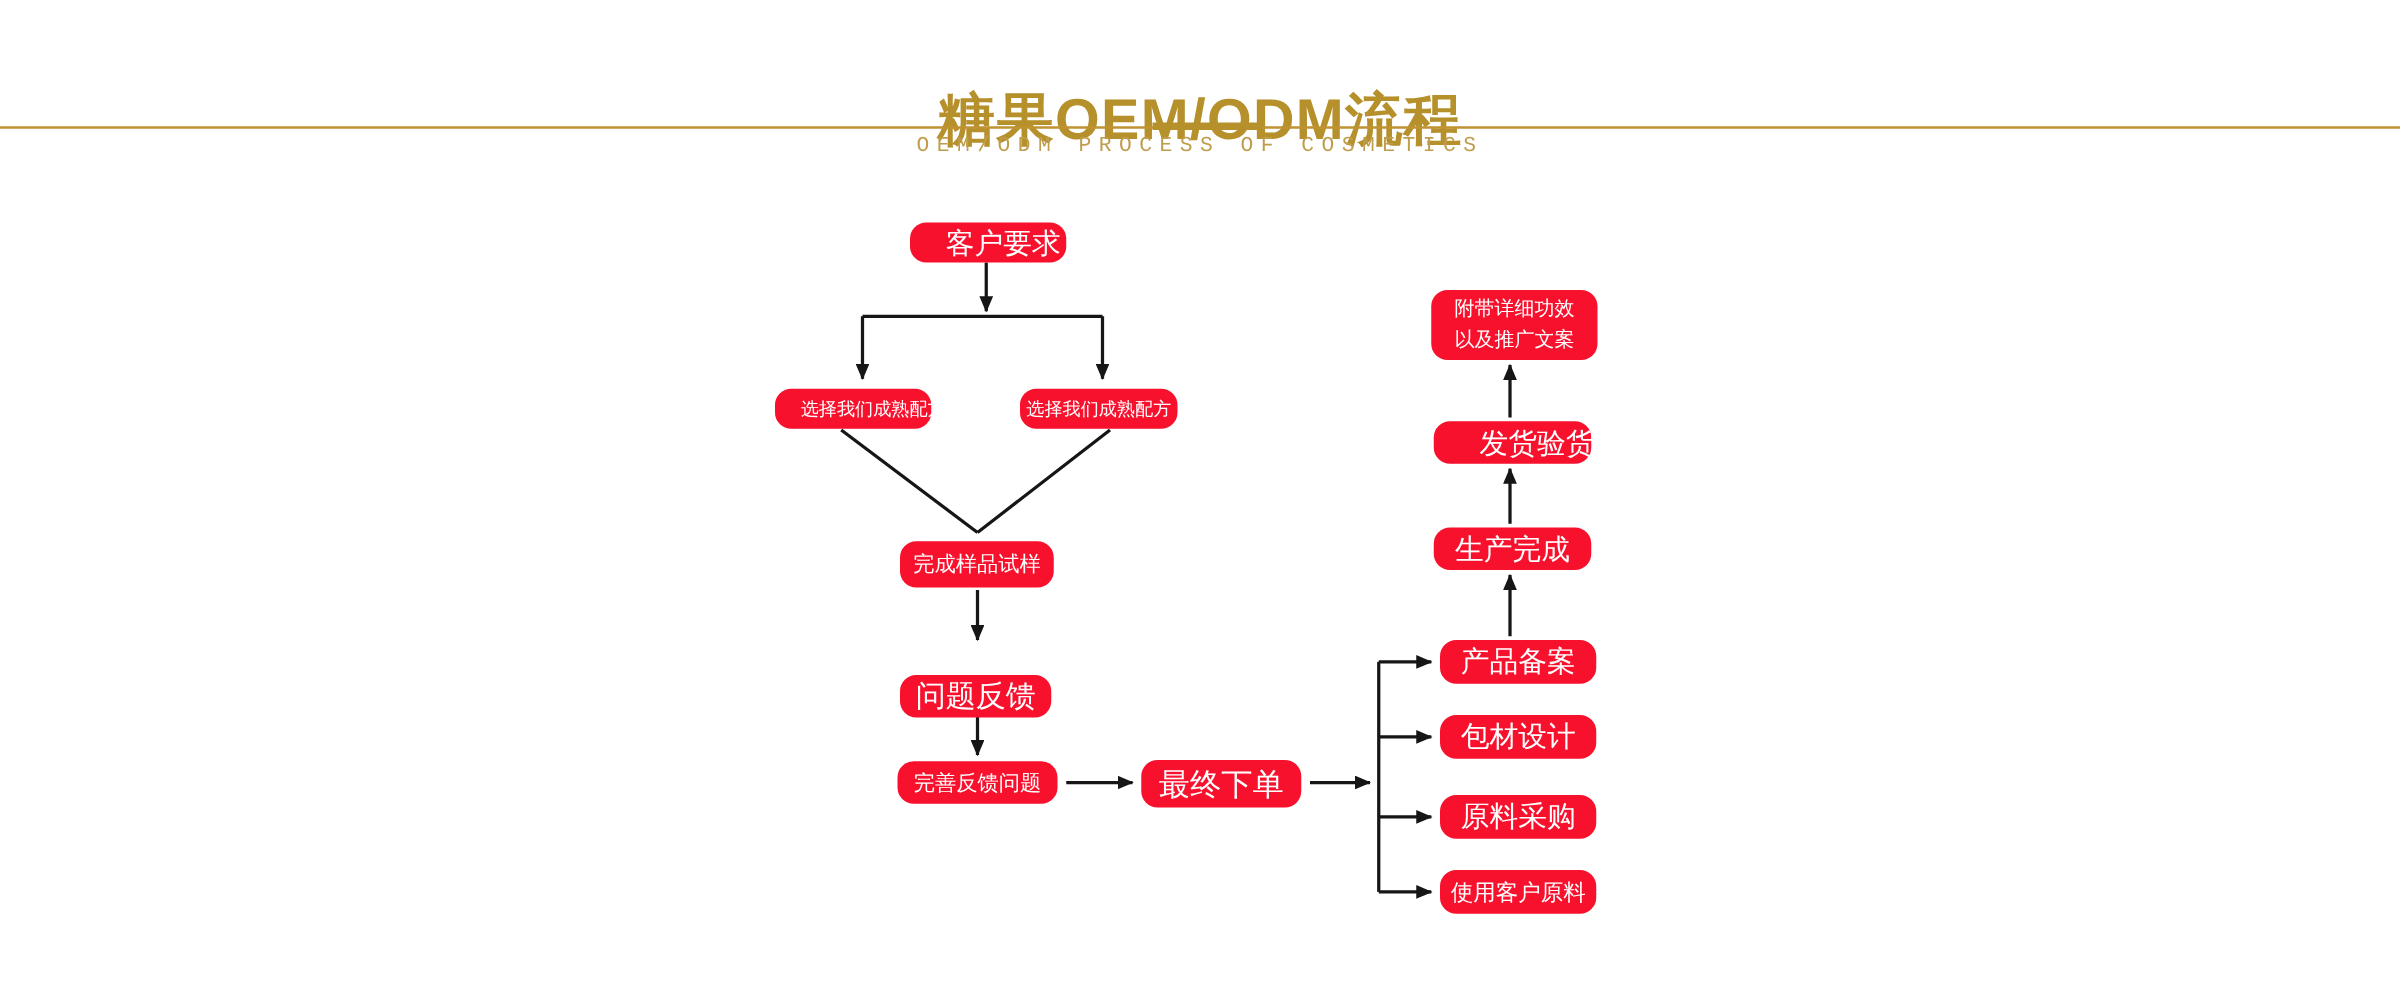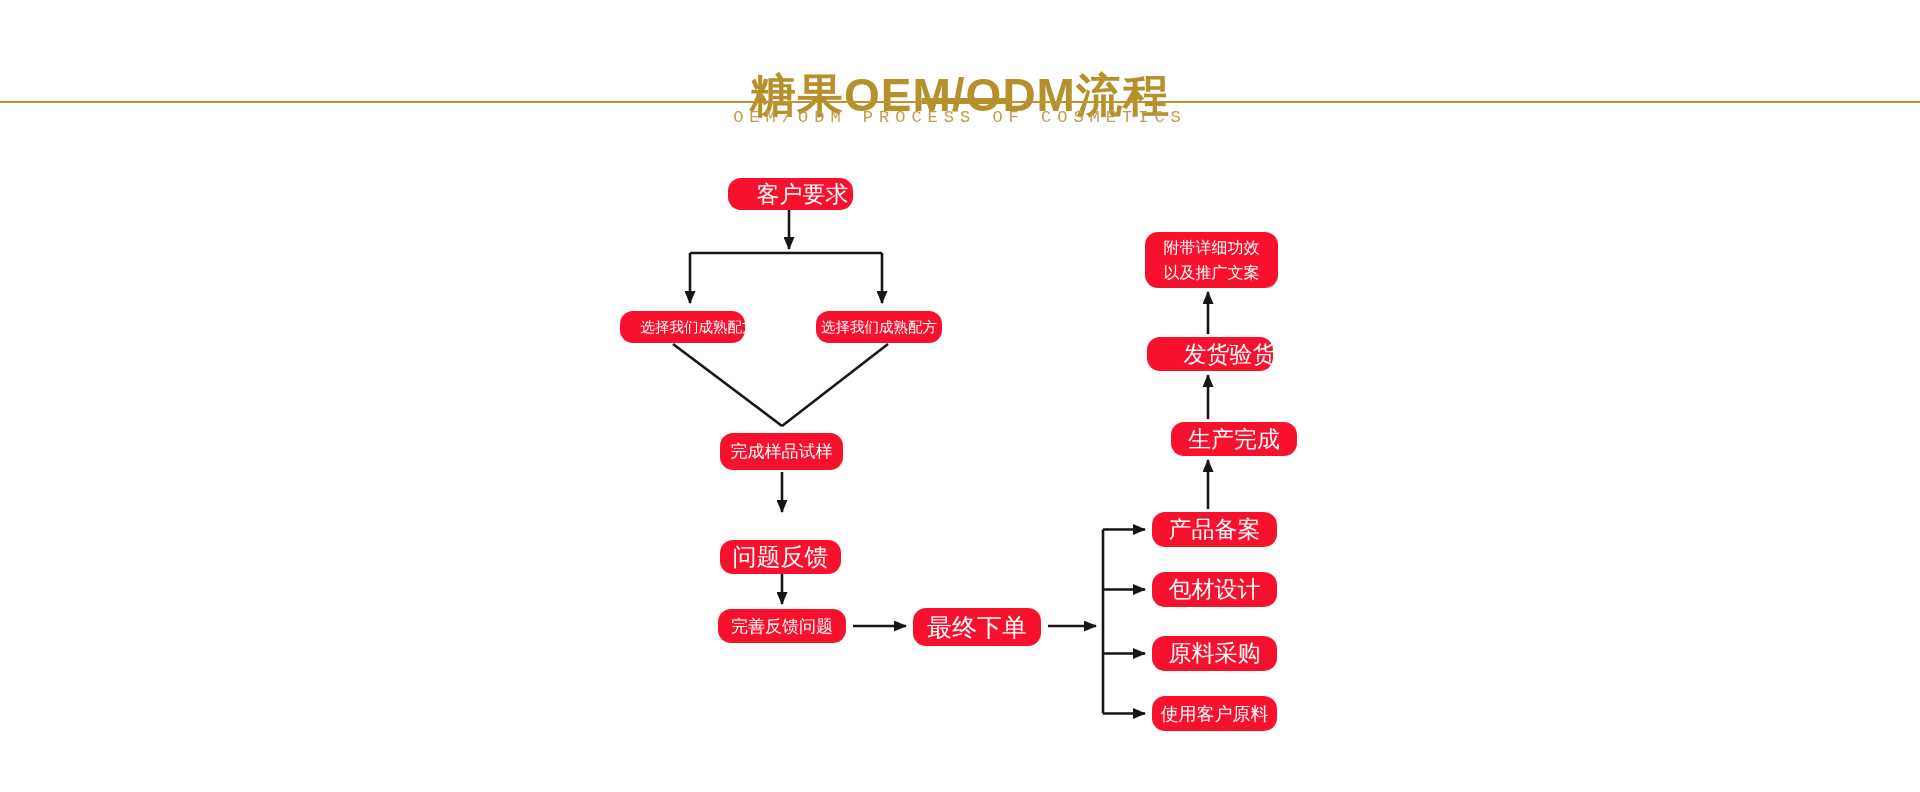--- a/index.html
+++ b/index.html
@@ -86,21 +86,21 @@
   .n-choose-formula      { left: 620px;  top: 311px; width: 125px; height: 32px; font-size: 14.5px; padding-left: 32px; }
   .n-sample-per-needs    { left: 816px;  top: 311px; width: 126px; height: 32px; font-size: 14.5px; }
   .n-complete-sample     { left: 720px;  top: 433px; width: 123px; height: 37px; font-size: 17px; }
   .n-problem-feedback    { left: 720px;  top: 540px; width: 121px; height: 34px; font-size: 24px; }
   .n-improve-feedback    { left: 718px;  top: 609px; width: 128px; height: 34px; font-size: 17px; }
   .n-final-order         { left: 913px;  top: 608px; width: 128px; height: 38px; font-size: 25px; }
   .n-product-filing      { left: 1152px; top: 512px; width: 125px; height: 35px; font-size: 23px; }
   .n-packaging-design    { left: 1152px; top: 572px; width: 125px; height: 35px; font-size: 23px; }
   .n-material-purchase   { left: 1152px; top: 636px; width: 125px; height: 35px; font-size: 23px; }
   .n-use-customer-material { left: 1152px; top: 696px; width: 125px; height: 35px; font-size: 18px; }
-  .n-production-complete { left: 1147px; top: 422px; width: 126px; height: 34px; font-size: 23px; margin-left: 24px; }
+  .n-production-complete { left: 1147px; top: 422px; width: 126px; height: 34px; font-size: 23px; }
   .n-shipping-inspection { left: 1147px; top: 337px; width: 126px; height: 34px; font-size: 23px; padding-left: 39px; }
   .n-attach-copy {
     left: 1145px; top: 232px; width: 133px; height: 56px;
     font-size: 16px;
     flex-direction: column;
     line-height: 25px;
   }
 </style>
 </head>
 <body>

